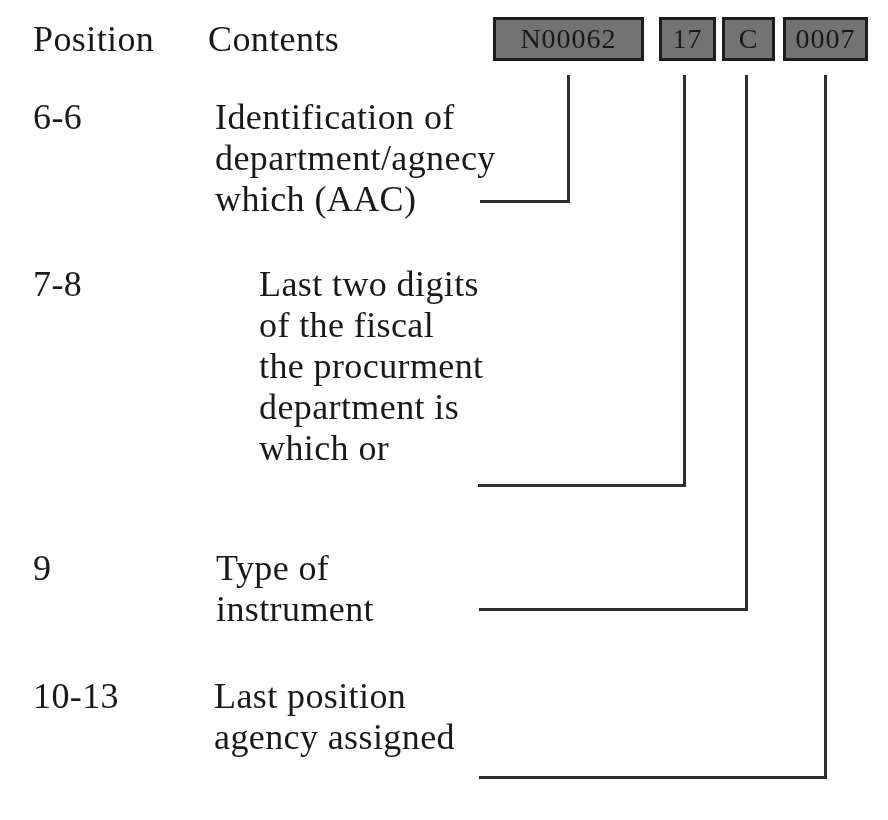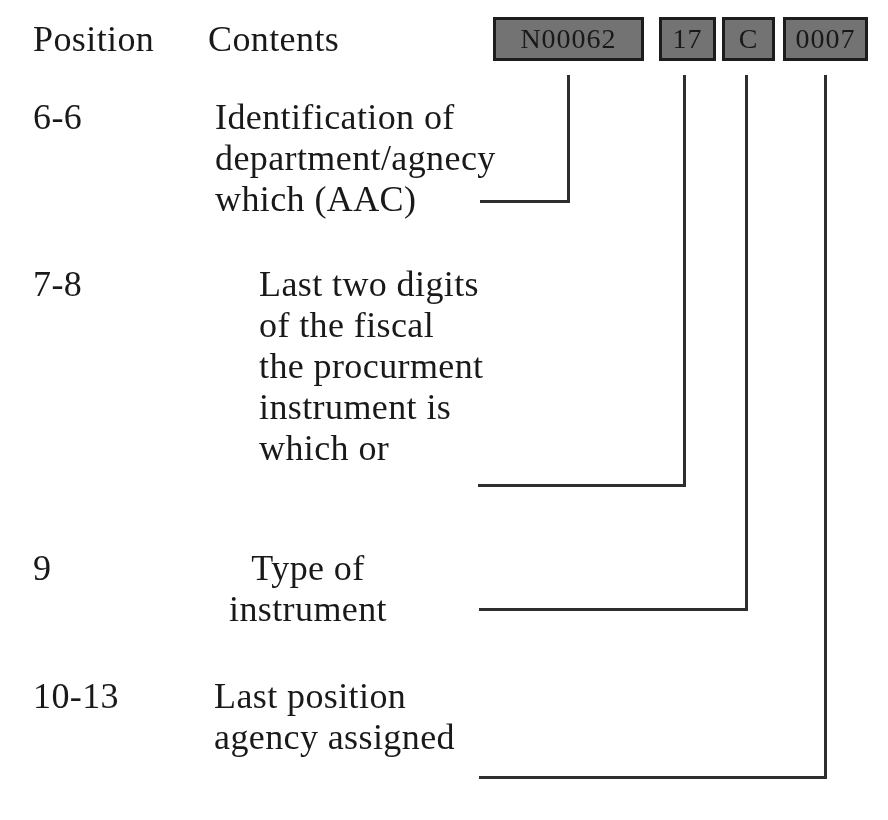--- a/index.html
+++ b/index.html
@@ -22,21 +22,21 @@
   }
   .txt .ln { display: block; }
   .hdr-position { left: 33px;  top: 19px; }
   .hdr-contents { left: 208px; top: 19px; }
   .pos-r1 { left: 33px; top: 97px;  }
   .pos-r2 { left: 33px; top: 264px; }
   .pos-r3 { left: 33px; top: 548px; }
   .pos-r4 { left: 33px; top: 676px; text-align: center; }
   .desc-r1 { left: 215px; top: 97px;  }
   .desc-r2 { left: 215px; top: 264px; margin-left: 44px; }
-  .desc-r3 { left: 229px; top: 548px; text-align: center; }
+  .desc-r3 { left: 216px; top: 548px; }
   .desc-r4 { left: 214px; top: 676px; }
   
   .vbox {
     position: absolute;
     top: 17px;
     height: 44px;
     box-sizing: border-box;
     border: 3px solid #1d1d1d;
     display: flex;
     align-items: center;
@@ -97,21 +97,21 @@
     <span class="ln">Identification of</span>
     <span class="ln">department/agnecy</span>
     <span class="ln">which (AAC)</span>
   </div>
 
   <div class="txt pos-r2">7-8</div>
   <div class="txt desc-r2">
     <span class="ln">Last two digits</span>
     <span class="ln">of the fiscal</span>
     <span class="ln">the procurment</span>
-    <span class="ln">instrument is</span>
+    <span class="ln">department is</span>
     <span class="ln">which or</span>
   </div>
 
   <div class="txt pos-r3">9</div>
   <div class="txt desc-r3">
     <span class="ln">Type of</span>
     <span class="ln">instrument</span>
   </div>
 
   <div class="txt pos-r4">10-13</div>

